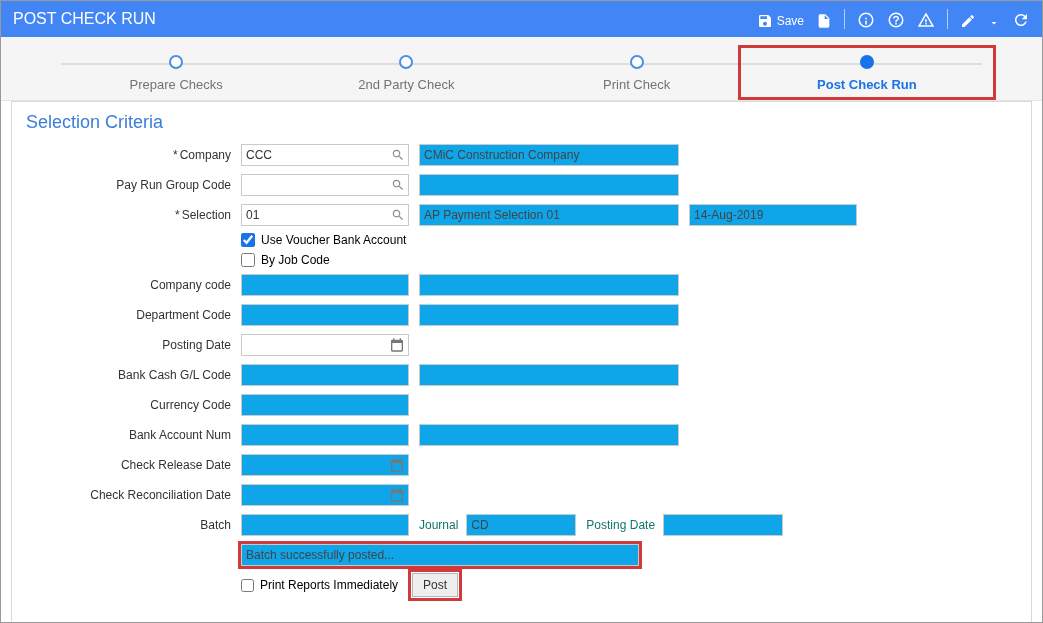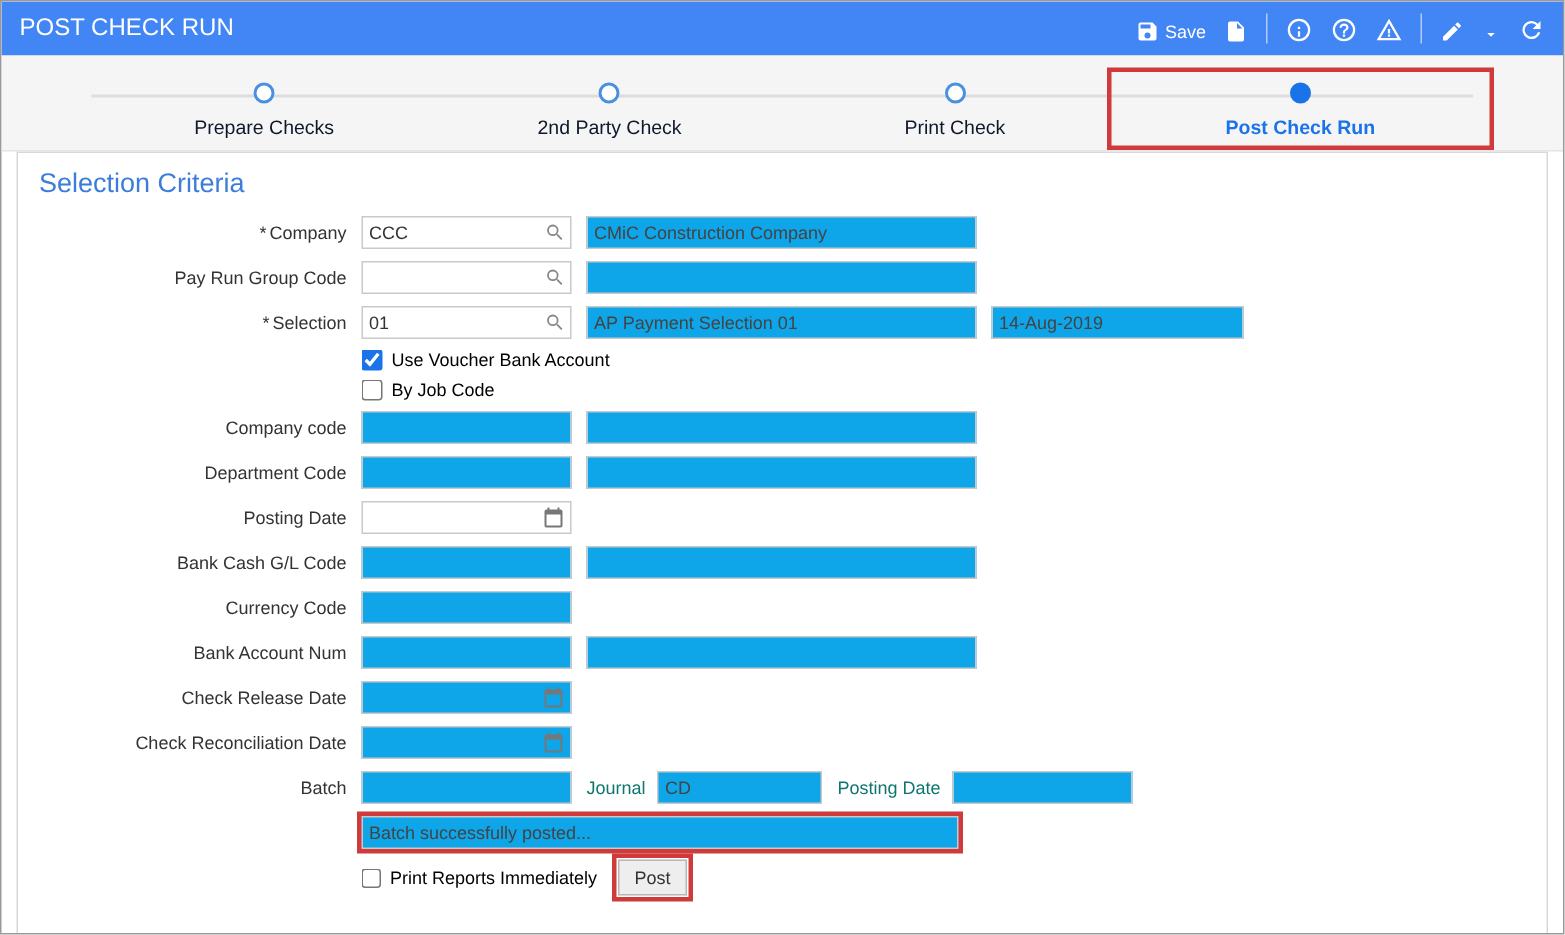--- a/index.html
+++ b/index.html
@@ -13,37 +13,37 @@
 .header-actions svg { fill: #fff; }
 .header-divider { width: 1px; height: 20px; background: rgba(255,255,255,0.6); }
 
 
 .stepper-wrap { background: #f5f5f5; padding: 18px 0 8px; border-bottom: 1px solid #e5e5e5; }
 .stepper { display: flex; align-items: flex-start; justify-content: space-between; position: relative; margin: 0 60px; }
 .stepper-line { position: absolute; top: 8px; left: 0; right: 0; height: 2px; background: #ddd; z-index: 0; }
 .step { display: flex; flex-direction: column; align-items: center; position: relative; z-index: 1; flex: 1; }
 .step-circle { width: 14px; height: 14px; border-radius: 50%; background: #fff; border: 2px solid #4a90e2; margin-bottom: 8px; }
 .step-circle.filled { background: #1a73e8; border-color: #1a73e8; }
-.step-label { font-size: 13px; color: #0f172a; }
+.step-label { font-size: 13px; color: #737373; }
 .step-label.active { color: #1a73e8; font-weight: bold; }
 .step-highlight { position: absolute; top: -10px; left: -14px; right: -14px; bottom: -8px; border: 3px solid #d03a3a; }
 
 
 .panel { margin: 0 10px 10px; border: 1px solid #d8d8d8; background: #fff; padding: 10px 14px 20px; }
 .section-title { color: #3b7dd8; font-size: 18px; font-weight: 400; margin-bottom: 10px; }
 
 
 .form-row { display: flex; align-items: center; margin-bottom: 6px; min-height: 24px; }
 .label { width: 215px; text-align: right; padding-right: 10px; color: #333; font-size: 12px; }
 .label .req { margin-right: 2px; }
 .input-wrap { position: relative; }
 .fld { height: 22px; border: 1px solid #c9c9c9; background: #fff; padding: 0 4px; font-size: 12px; color: #333; }
 .fld.search { padding-right: 22px; }
 .fld.readonly { background: #0ea5e9; border-color: #c9c9c9; color: #444; }
-.fld.w140 { width: 140px; }
+.fld.w140 { width: 168px; }
 .fld.w260 { width: 260px; }
 .fld.w130 { width: 110px; }
 .fld.w120 { width: 120px; }
 .fld.w200 { width: 168px; }
 .fld.w410 { width: 410px; }
 .lov-icon { position: absolute; right: 4px; top: 4px; width: 14px; height: 14px; fill: #888; pointer-events: none; }
 .cal-icon { position: absolute; right: 4px; top: 3px; width: 16px; height: 16px; fill: #777; }
 .gap { width: 10px; }
 .chk-row { display: flex; align-items: center; gap: 6px; margin-left: 215px; margin-bottom: 6px; }
 .chk-row input[type=checkbox] { width: 14px; height: 14px; }

